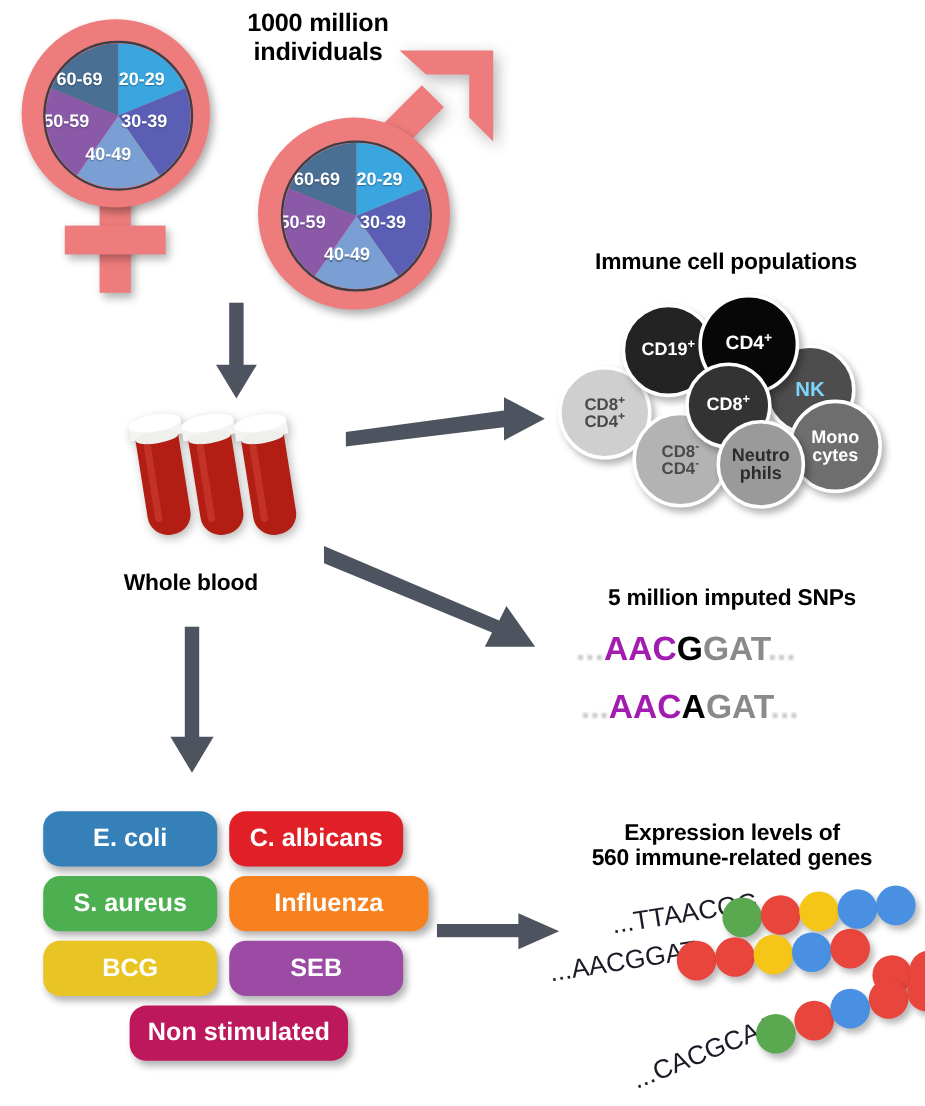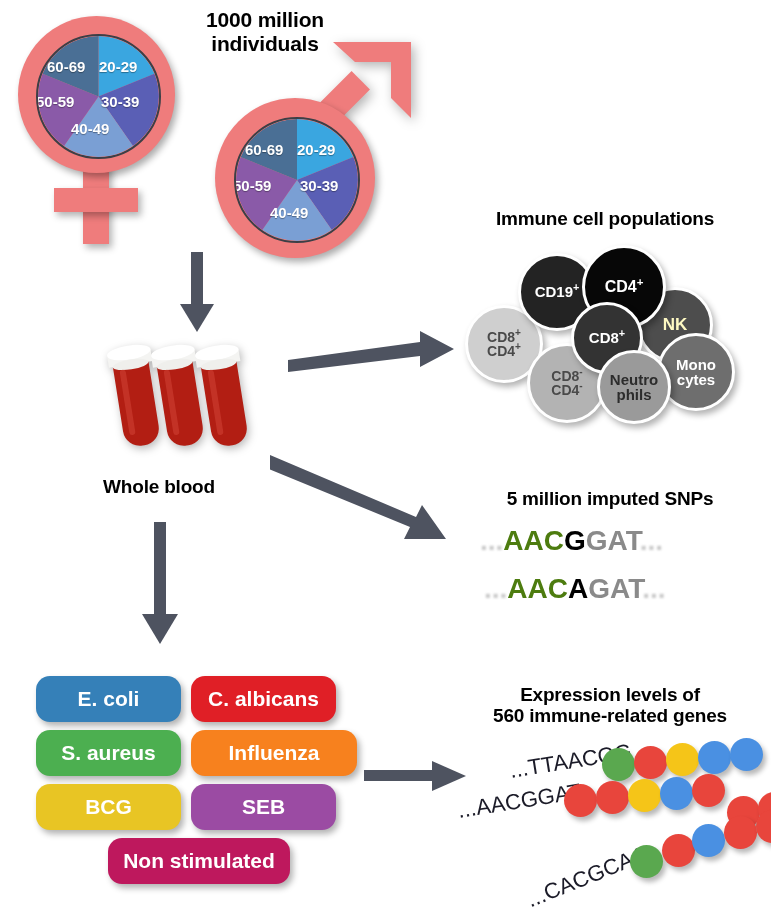--- a/index.html
+++ b/index.html
@@ -54,21 +54,21 @@
     box-sizing:border-box;
     display:flex;align-items:center;justify-content:center;
     text-align:center;font-weight:bold;line-height:1.02;
     box-shadow:3px 4px 6px rgba(0,0,0,0.30);
   }
   .cell sup{font-size:.72em;line-height:0;vertical-align:super;}
 
   
   .snp-row{position:absolute;white-space:nowrap;font-weight:bold;}
   .snp-row .dim{color:#c9c9c9;}
-  .snp-row .mid{color:#4d7c0f;}
+  .snp-row .mid{color:#a21caf;}
   .snp-row .dark{color:#8a8a8a;}
   .snp-row .hit{color:#000;}
   .blurA{filter:blur(1.0px);}
   .blurB{filter:blur(0.6px);}
 
   
   .pill{
     position:absolute;border-radius:14px;
     display:flex;align-items:center;justify-content:center;
     color:#fff;font-weight:bold;
@@ -207,21 +207,21 @@
         <span>CD4</span><sup>+</sup>
       </span>
     </div>
 
     <div class="cell" style="left:63px;top:8px;width:78px;height:78px;background:#232323;color:#ffffff;font-size:15px;">
       <span>
         <span>CD19</span><sup>+</sup>
       </span>
     </div>
 
-    <div class="cell" style="left:182px;top:42px;width:76px;height:76px;background:#4d4d4d;color:#fef9c3;font-size:17px;text-align:right;">
+    <div class="cell" style="left:182px;top:42px;width:76px;height:76px;background:#4d4d4d;color:#7dd3fc;font-size:17px;text-align:right;">
       <span>NK</span>
     </div>
 
     <div class="cell" style="left:127px;top:0px;width:84px;height:84px;background:#070707;color:#ffffff;font-size:16px;">
       <span>
         <span>CD4</span><sup>+</sup>
       </span>
     </div>
 
     <div class="cell" style="left:72px;top:98px;width:80px;height:80px;background:#b3b3b3;color:#4a4a4a;font-size:14px;">

